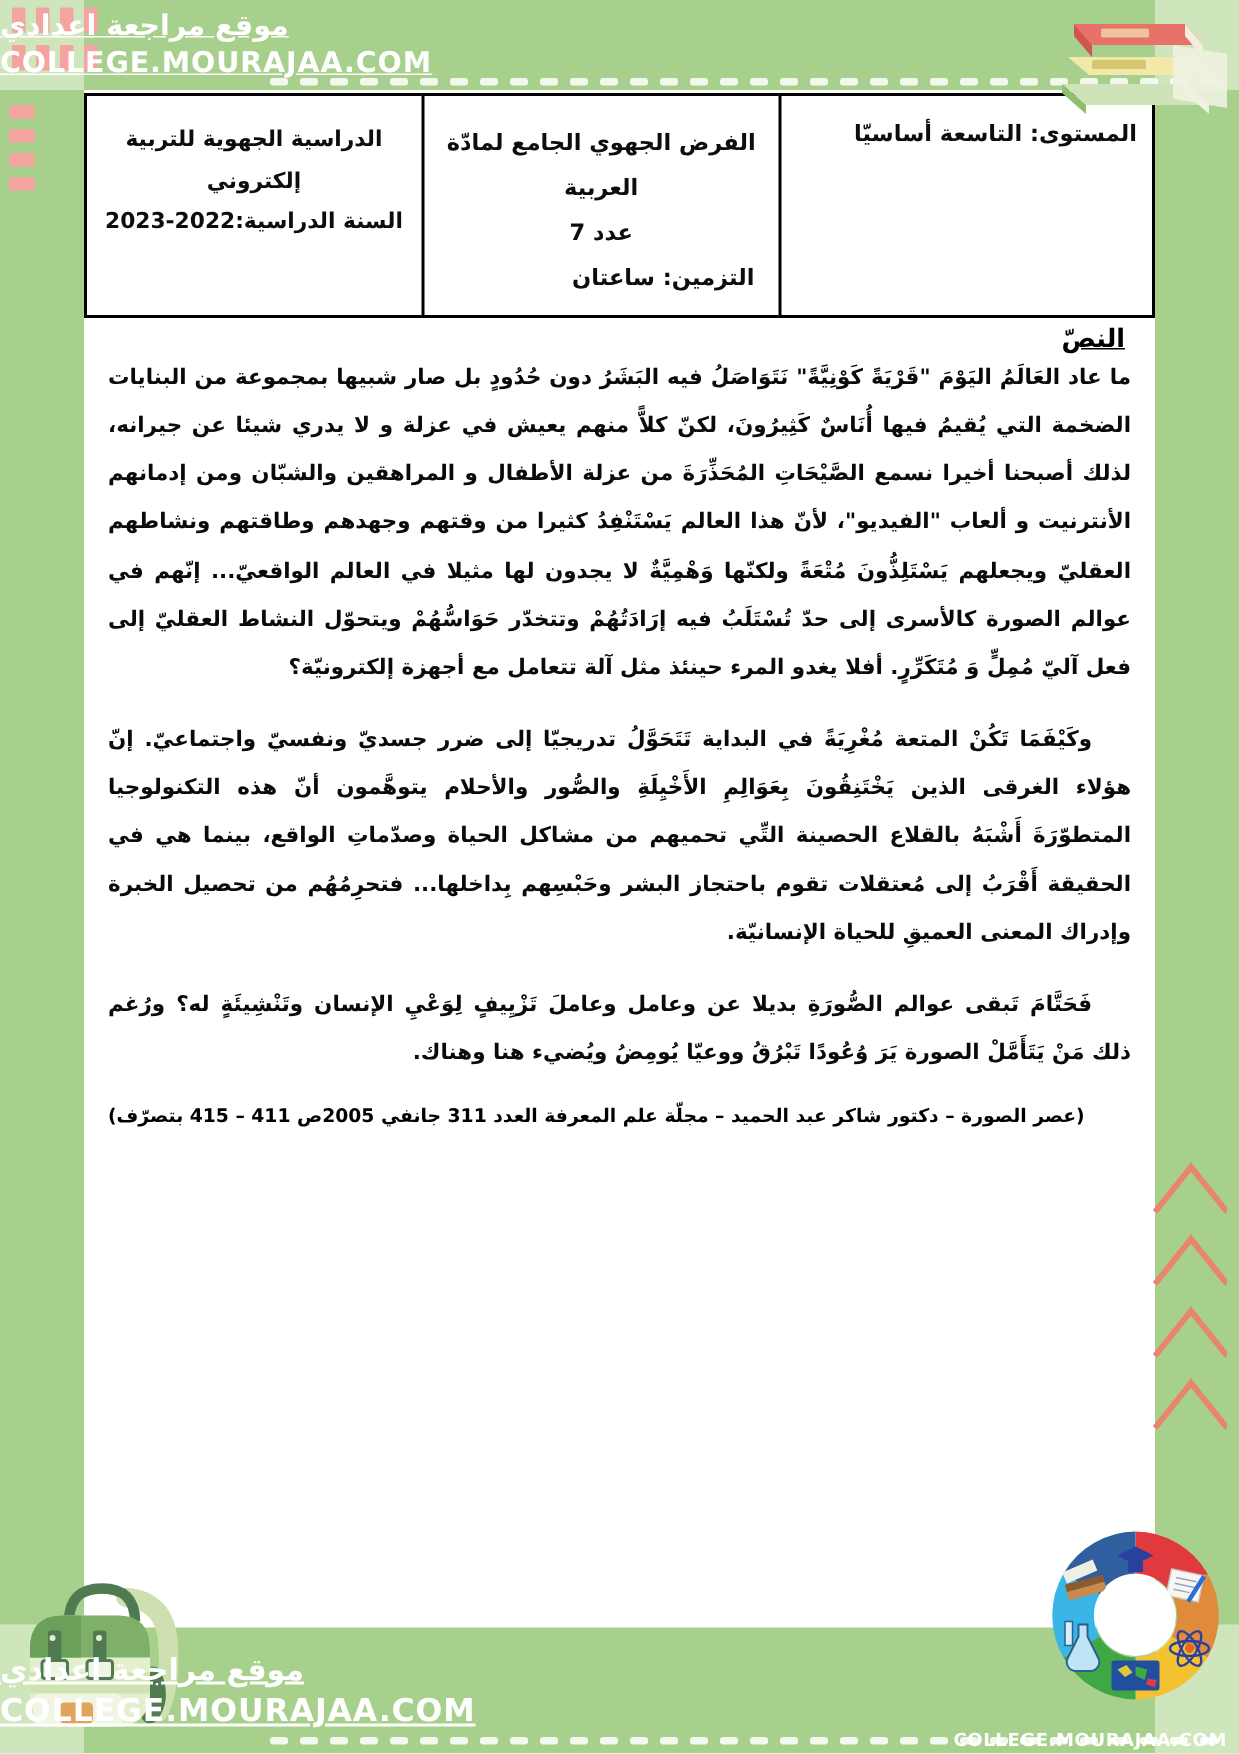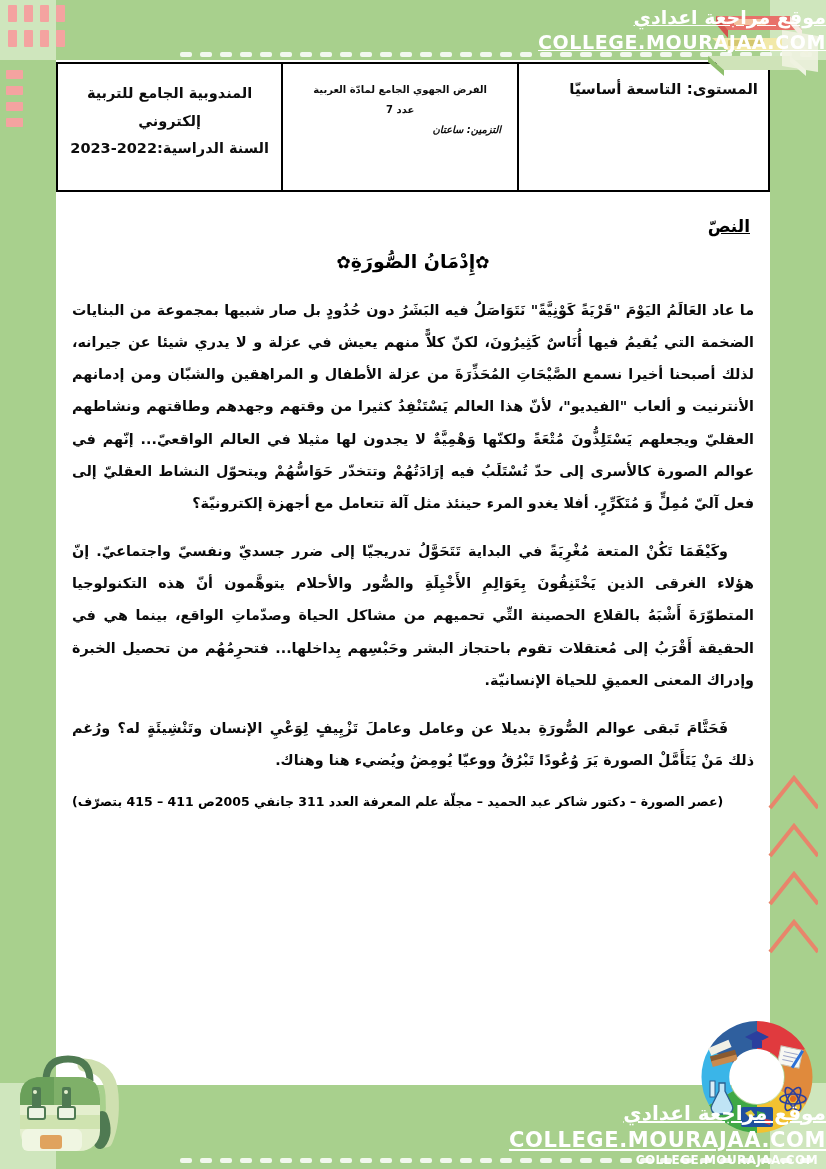--- a/index.html
+++ b/index.html
@@ -42,21 +42,21 @@
     background: #ffffff;
     z-index: 2;
   }
 
   
   .banner {
     position: absolute;
     left: 0;
     width: 826px;
     z-index: 6;
-    text-align: right;
+    text-align: left;
     color: #ffffff;
     line-height: 1.25;
     pointer-events: none;
   }
   .banner-top { top: 6px; }
   .banner-bottom { bottom: 16px; }
   .banner .ar {
     font-size: 19px;
     font-weight: bold;
     text-decoration: underline;
@@ -146,23 +146,23 @@
   }
   .info-table td {
     border: 2px solid #000;
     vertical-align: top;
     padding: 16px 10px 10px 10px;
     height: 100px;
     font-weight: bold;
     color: #0d0d0d;
   }
   .cell-delegation { width: 212px; text-align: center; font-size: 14.5px; line-height: 1.9; }
-  .cell-exam       { width: 245px; text-align: center; font-size: 10px;  line-height: 2.0; }
+  .cell-exam       { width: 245px; text-align: center; font-size: 15px;  line-height: 2.0; }
   .cell-level      { width: 257px; text-align: right; font-size: 15px;  padding-top: 34px; }
-  .cell-exam .line-right { display: block; text-align: right; padding-right: 6px; font-style: italic; }
+  .cell-exam .line-right { display: block; text-align: right; padding-right: 6px; }
 
   
   .body-wrap {
     position: absolute;
     left: 56px;
     top: 196px;
     width: 714px;
     height: 700px;
     z-index: 4;
     padding: 10px 16px 0 16px;
@@ -372,34 +372,31 @@
       <tr>
     <td class="cell-level">
       <div>المستوى: التاسعة أساسيّا</div>
     </td>
     <td class="cell-exam">
       <div>الفرض الجهوي الجامع لمادّة العربية</div>
       <div>عدد 7</div>
       <div class="line-right">التزمين: ساعتان</div>
     </td>
     <td class="cell-delegation">
-      <div>المندوبية الجامع للتربية</div>
+      <div>الدراسية الجهوية للتربية</div>
       <div>إلكتروني</div>
       <div>السنة الدراسية:2022-2023</div>
     </td>
   </tr>
 </tbody>
   </table>
 
 <div class="body-wrap">
   <div class="label-nass">النصّ</div>
 
-  <div class="text-title">
-    <span class="orn">✿</span><span>إِدْمَانُ الصُّورَةِ</span><span class="orn">✿</span>
-  </div>
 
   <p class="para">ما عاد العَالَمُ اليَوْمَ "قَرْيَةً كَوْنِيَّةً" نَتَوَاصَلُ فيه البَشَرُ دون حُدُودٍ بل صار شبيها بمجموعة من البنايات الضخمة التي يُقيمُ فيها أُنَاسٌ كَثِيرُونَ، لكنّ كلاًّ منهم يعيش في عزلة و لا يدري شيئا عن جيرانه، لذلك أصبحنا أخيرا نسمع الصَّيْحَاتِ المُحَذِّرَةَ من عزلة الأطفال و المراهقين والشبّان ومن إدمانهم الأنترنيت و ألعاب "الفيديو"، لأنّ هذا العالم يَسْتَنْفِدُ كثيرا من وقتهم وجهدهم وطاقتهم ونشاطهم العقليّ ويجعلهم يَسْتَلِذُّونَ مُتْعَةً ولكنّها وَهْمِيَّةٌ لا يجدون لها مثيلا في العالم الواقعيّ... إنّهم في عوالم الصورة كالأسرى إلى حدّ تُسْتَلَبُ فيه إرَادَتُهُمْ وتتخدّر حَوَاسُّهُمْ ويتحوّل النشاط العقليّ إلى فعل آليّ مُمِلٍّ وَ مُتَكَرِّرٍ. أفلا يغدو المرء حينئذ مثل آلة تتعامل مع أجهزة إلكترونيّة؟</p>
   <p class="para indent">وكَيْفَمَا تَكُنْ المتعة مُغْرِيَةً في البداية تَتَحَوَّلُ تدريجيّا إلى ضرر جسديّ ونفسيّ واجتماعيّ. إنّ هؤلاء الغرقى الذين يَخْتَنِقُونَ بِعَوَالِمِ الأَخْيِلَةِ والصُّور والأحلام يتوهَّمون أنّ هذه التكنولوجيا المتطوّرَةَ أَشْبَهُ بالقلاع الحصينة التِّي تحميهم من مشاكل الحياة وصدّماتِ الواقع، بينما هي في الحقيقة أَقْرَبُ إلى مُعتقلات تقوم باحتجاز البشر وحَبْسِهم بِداخلها... فتحرِمُهُم من تحصيل الخبرة وإدراك المعنى العميقِ للحياة الإنسانيّة.</p>
   <p class="para indent">فَحَتَّامَ تَبقى عوالم الصُّورَةِ بديلا عن وعامل وعاملَ تَزْيِيفٍ لِوَعْيِ الإنسان وتَنْشِيئَةٍ له؟ ورُغم ذلك مَنْ يَتَأَمَّلْ الصورة يَرَ وُعُودًا تَبْرُقُ ووعيّا يُومِضُ ويُضيء هنا وهناك.</p>
 
   <div class="source">(عصر الصورة – دكتور شاكر عبد الحميد – مجلّة علم المعرفة العدد 311 جانفي 2005ص 411 – 415 بتصرّف)</div>
 </div>
 
 <svg class="backpack" viewBox="0 0 128 120">
   <path d="M78 22 q26 2 28 30 q2 28 -6 46" stroke="#cfe0b0" stroke-width="13" fill="none" stroke-linecap="round"></path>

